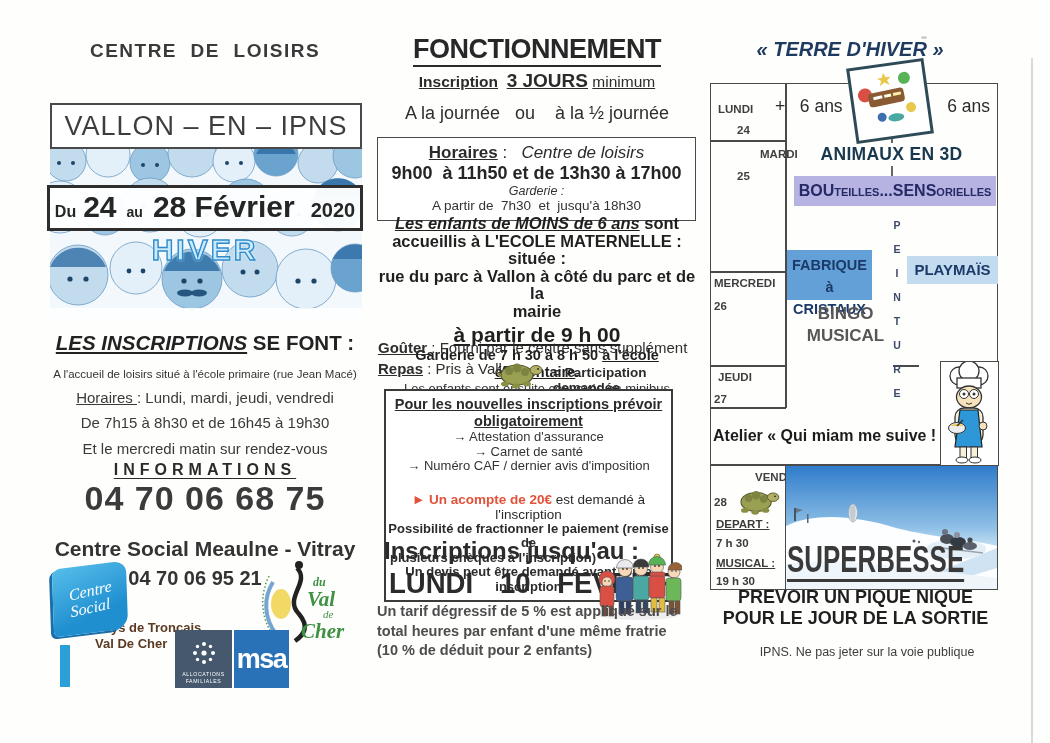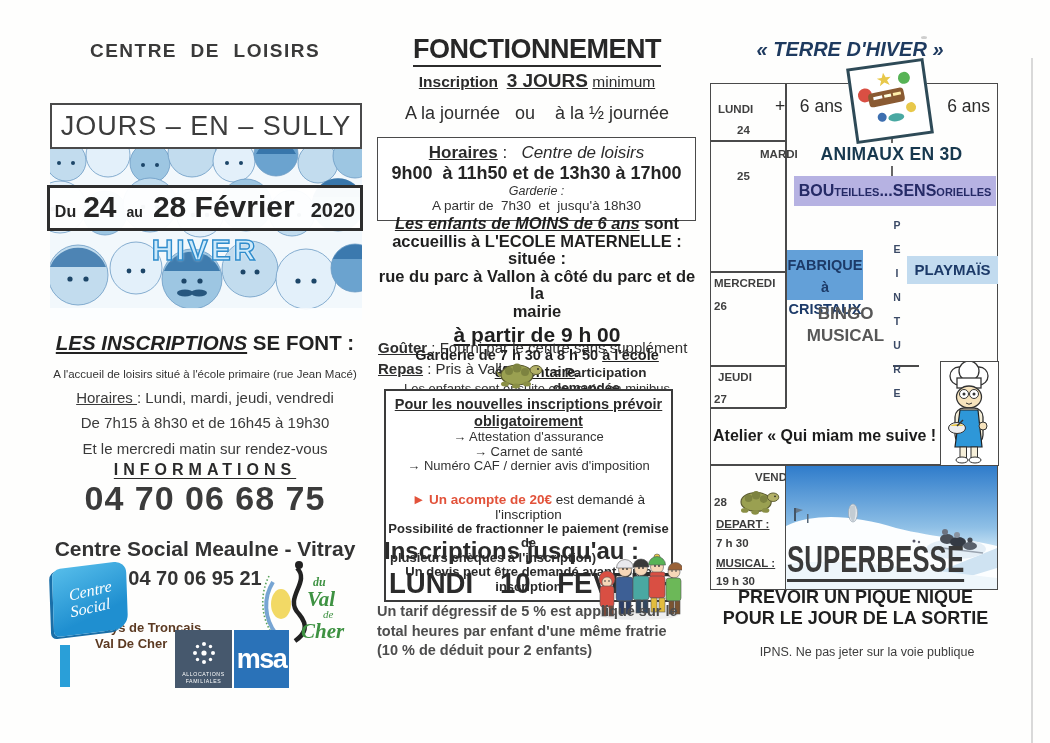--- a/index.html
+++ b/index.html
@@ -106,21 +106,21 @@
   .trip{font-size:11.5px;font-weight:bold;color:#3a3a3a;}
   #r-plus{left:775px;top:96px;font-size:17.5px;color:#2b2b2b;}
   #r-minus{left:922px;top:96px;font-size:17.5px;color:#2b2b2b;}
   #r-logo{left:851px;top:63px;width:72px;height:70px;border:3px solid #2e4a57;background:#fff;
           transform:rotate(-8deg);z-index:2;}
   #r-tick1{left:891px;top:127px;width:1.5px;height:16px;background:#666;}
   #r-tick2{left:891px;top:166px;width:1.5px;height:11px;background:#666;}
   #r-animaux{left:785px;top:144px;width:213px;font-size:17.5px;font-weight:bold;color:#17384e;letter-spacing:.3px;}
   #r-bout{left:794px;top:176px;width:202px;height:30px;line-height:30px;background:#b6b2e2;text-align:center;
           font-size:16px;font-weight:bold;font-variant:small-caps;color:#252a66;}
-  #r-fab{left:787px;top:250px;width:76px;height:50px;background:#63a0d8;text-align:center;
+  #r-fab{left:787px;top:250px;width:85px;height:50px;background:#63a0d8;text-align:center;
          font-size:14.5px;font-weight:bold;color:#1c3a68;line-height:22px;padding-top:4px;box-sizing:border-box;}
   #r-play{left:907px;top:256px;width:91px;height:28px;line-height:28px;background:#c2dbef;text-align:center;
           font-size:15px;font-weight:bold;color:#1c3a68;}
   #r-pein{left:890px;top:219px;height:195px;writing-mode:vertical-rl;text-orientation:upright;
           font-size:10.5px;font-weight:bold;color:#3b4a66;letter-spacing:12px;line-height:14px;}
   #r-bingo{left:783px;top:303px;width:125px;font-size:17px;font-weight:bold;color:#575757;line-height:22px;}
   #r-chef{left:940px;top:361px;width:59px;height:105px;border:1.5px solid #4a4a4a;background:#fff;z-index:2;
           box-sizing:border-box;}
   #r-atel{left:713px;top:427px;width:235px;font-size:16px;font-weight:bold;color:#1c1c1c;white-space:nowrap;}
   #r-winter{left:786px;top:466px;width:211px;height:123px;}
@@ -131,21 +131,21 @@
   #scan-edge{left:1031px;top:58px;width:2px;height:685px;background:#d9d9d9;}
   #speck{left:921px;top:36px;width:6px;height:3px;background:#b9b9b9;border-radius:50%;opacity:.7;}
 </style>
 </head>
 <body>
 
 <div class="page">
 
   <div class="abs c pre" id="l-t1">CENTRE  DE  LOISIRS</div>
   <div class="abs c" id="l-t2">INTERCOMMUNAL</div>
-  <div class="abs c" id="l-town">JOURS – EN – SULLY</div>
+  <div class="abs c" id="l-town">VALLON – EN – IPNS</div>
 
   <div class="abs" id="l-faces">
     <svg width="312" height="173" viewBox="0 0 312 173" preserveAspectRatio="none">
       <rect width="312" height="173" fill="#f2f8fc"></rect>
       <g stroke="#6b9ac4" stroke-width="0.8">
         <circle cx="16" cy="14" r="20" fill="#c2dcee"></circle>
           <circle cx="58" cy="8" r="22" fill="#e3f0fa"></circle>
         <circle cx="100" cy="16" r="20" fill="#9dc6e2"></circle>
           <circle cx="142" cy="6" r="24" fill="#c2dcee"></circle>
         <circle cx="184" cy="14" r="21" fill="#e3f0fa"></circle>

